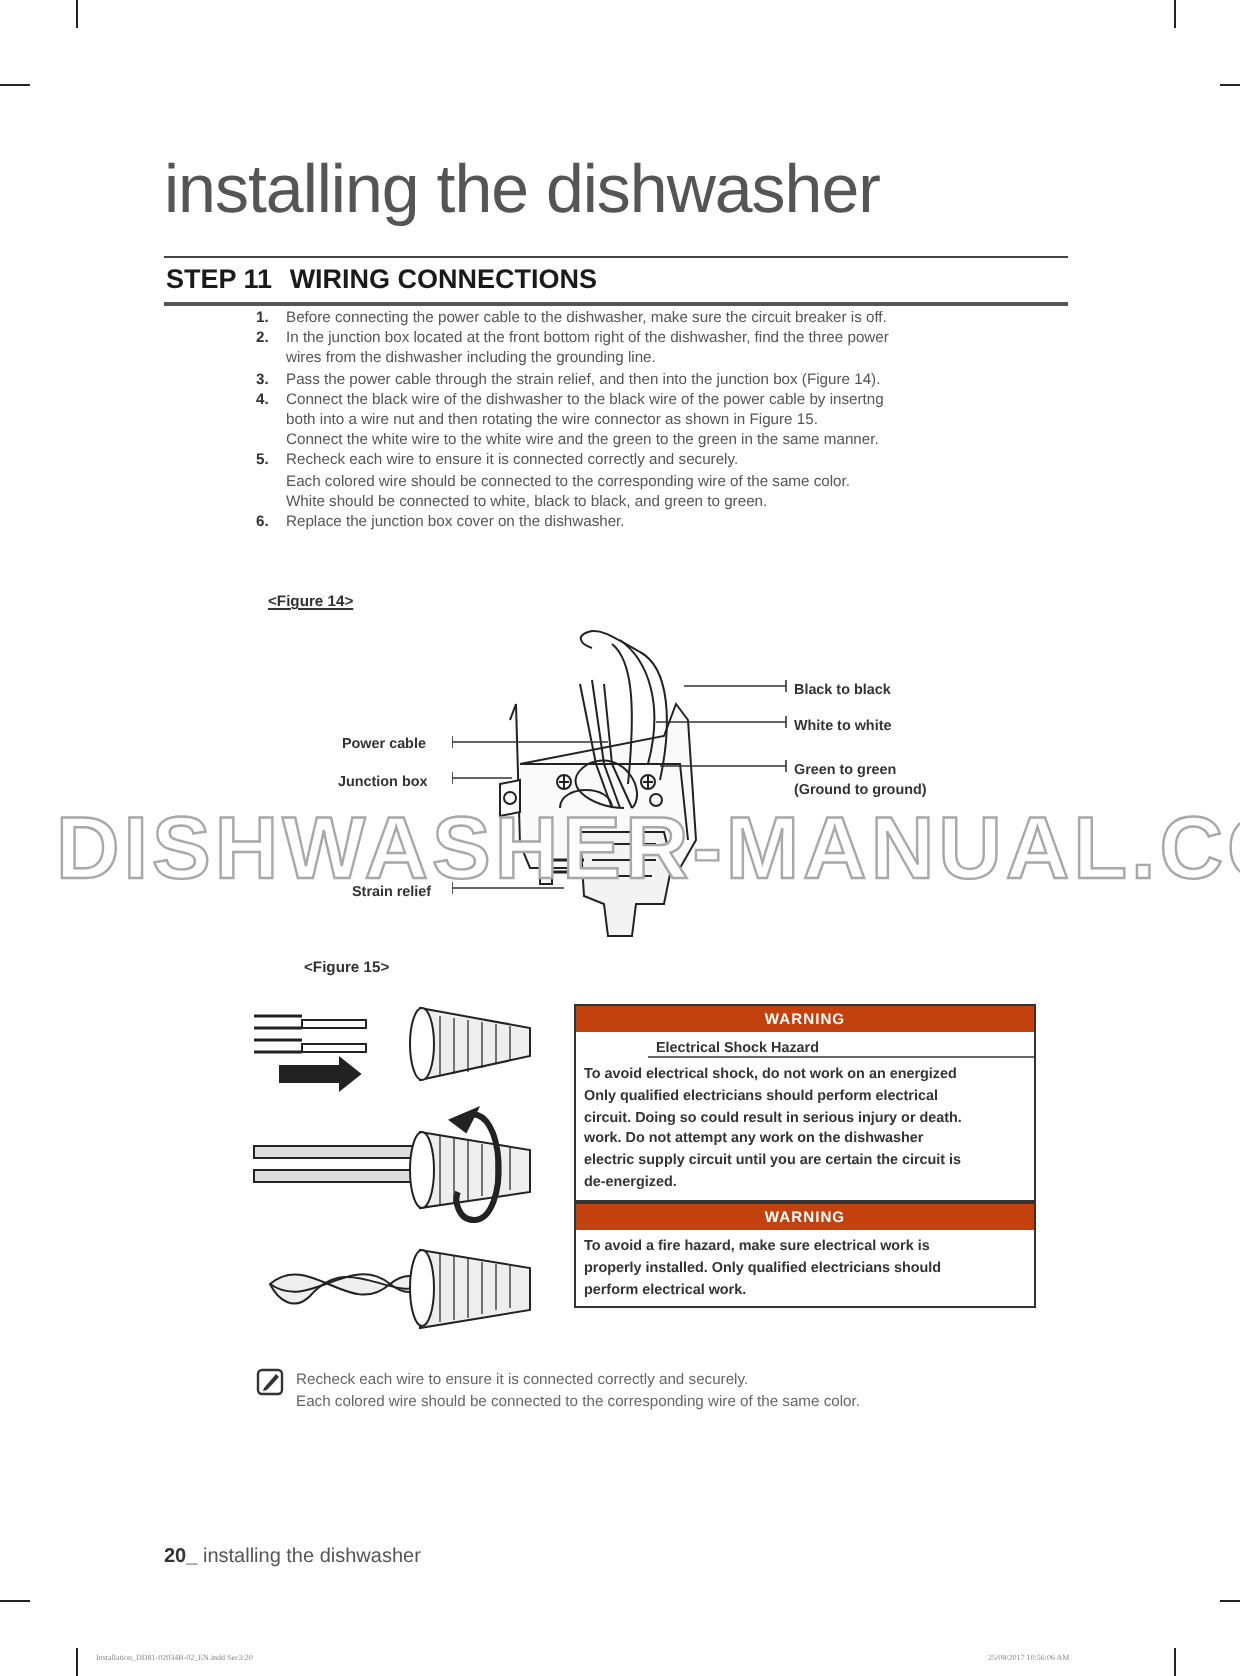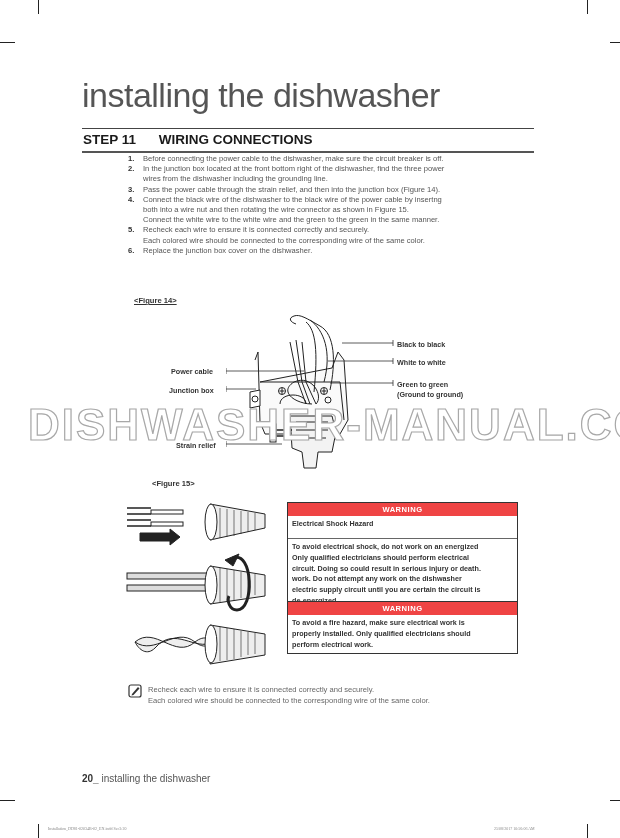--- a/index.html
+++ b/index.html
@@ -4,34 +4,34 @@
 <style>
   html, body { margin: 0; padding: 0; background: #ffffff; }
   body { width: 620px; height: 838px; position: relative; overflow: hidden;
          font-family: "Liberation Sans", sans-serif; color: #333; }
   .crop { position: absolute; background: #222; }
   .abs { position: absolute; }
   .page-title { left: 82px; top: 76px; font-size: 34px; font-weight: 300; color: #555;
                 letter-spacing: -0.5px; -webkit-text-stroke: 0; font-family: "Liberation Sans", sans-serif; }
   .title-rule { left: 82px; top: 128px; width: 452px; height: 1px; background: #444; }
   .step-head { left: 83px; top: 132px; font-size: 13.5px; font-weight: bold; color: #1a1a1a; }
-  .step-head .num { margin-right: 19px; }
+  .step-head .num { margin-right: 5px; }
   .step-rule { left: 82px; top: 151px; width: 452px; height: 2px; background: #555; }
   ol.steps { position: absolute; left: 124px; top: 154px; width: 400px; margin: 0; padding: 0;
              list-style: none; font-size: 7.6px; line-height: 10.2px; color: #555; }
   ol.steps li { position: relative; padding-left: 19px; }
   ol.steps li .n { position: absolute; left: 4px; top: 0; font-weight: bold; color: #333; }
   .fig-label { font-size: 7.6px; font-weight: bold; color: #333; }
   .callout { font-size: 7.2px; font-weight: bold; color: #333; white-space: nowrap; }
   .watermark { left: 28px; top: 400px; font-size: 44px; font-weight: bold; color: #fff;
                letter-spacing: 2px; -webkit-text-stroke: 1.2px #a8a8a8; white-space: nowrap; }
   .warn { position: absolute; left: 287px; width: 229px; border: 1px solid #333; background: #fff; }
-  .warn .hd { background: #ef4444; color: #fff; font-size: 7.6px; font-weight: bold; text-align: center;
+  .warn .hd { background: #c2410c; color: #fff; font-size: 7.6px; font-weight: bold; text-align: center;
               height: 13px; line-height: 13px; letter-spacing: 0.5px; }
-  .warn .sub { font-size: 7.2px; font-weight: bold; color: #333; padding: 3px 4px 10px; border-bottom: 1px solid #666; }
+  .warn .sub { font-size: 7.2px; font-weight: bold; color: #333; padding: 3px 4px 0; border-bottom: 1px solid #666; margin-left: 36px; }
   .warn .body { font-size: 7.2px; font-weight: bold; color: #333; padding: 3px 4px 3px; line-height: 10.8px; }
   .note { left: 148px; top: 684px; font-size: 7.6px; line-height: 11px; color: #666; }
   .footer { left: 82px; top: 773px; font-size: 10px; color: #555; }
   .footer b { color: #333; text-align: right; }
   .tiny { font-size: 4px; color: #888; font-family: "Liberation Serif", serif; white-space: nowrap; }
 </style>
 </head>
 <body>
 
 <div class="crop" style="left:38px;top:0;width:1px;height:14px;"></div>
@@ -69,20 +69,21 @@
   <li>
       <span class="n">4.</span>
       <div>Connect the black wire of the dishwasher to the black wire of the power cable by insertng</div>
       <div>both into a wire nut and then rotating the wire connector as shown in Figure 15.</div>
       <div>Connect the white wire to the white wire and the green to the green in the same manner.</div>
     </li>
   <li>
       <span class="n">5.</span>
       <div>Recheck each wire to ensure it is connected correctly and securely.</div>
       <div>Each colored wire should be connected to the corresponding wire of the same color.</div>
+      <div>White should be connected to white, black to black, and green to green.</div>
     </li>
   <li>
       <span class="n">6.</span>
       <div>Replace the junction box cover on the dishwasher.</div>
     </li>
 </ol>
 
 <div class="abs fig-label" style="left:134px;top:296px;text-decoration:underline;">&lt;Figure 14&gt;</div>
 
 <svg class="abs" style="left:220px;top:312px;" width="180" height="160" viewBox="0 0 180 160" fill="none" stroke="#222" stroke-width="1">

